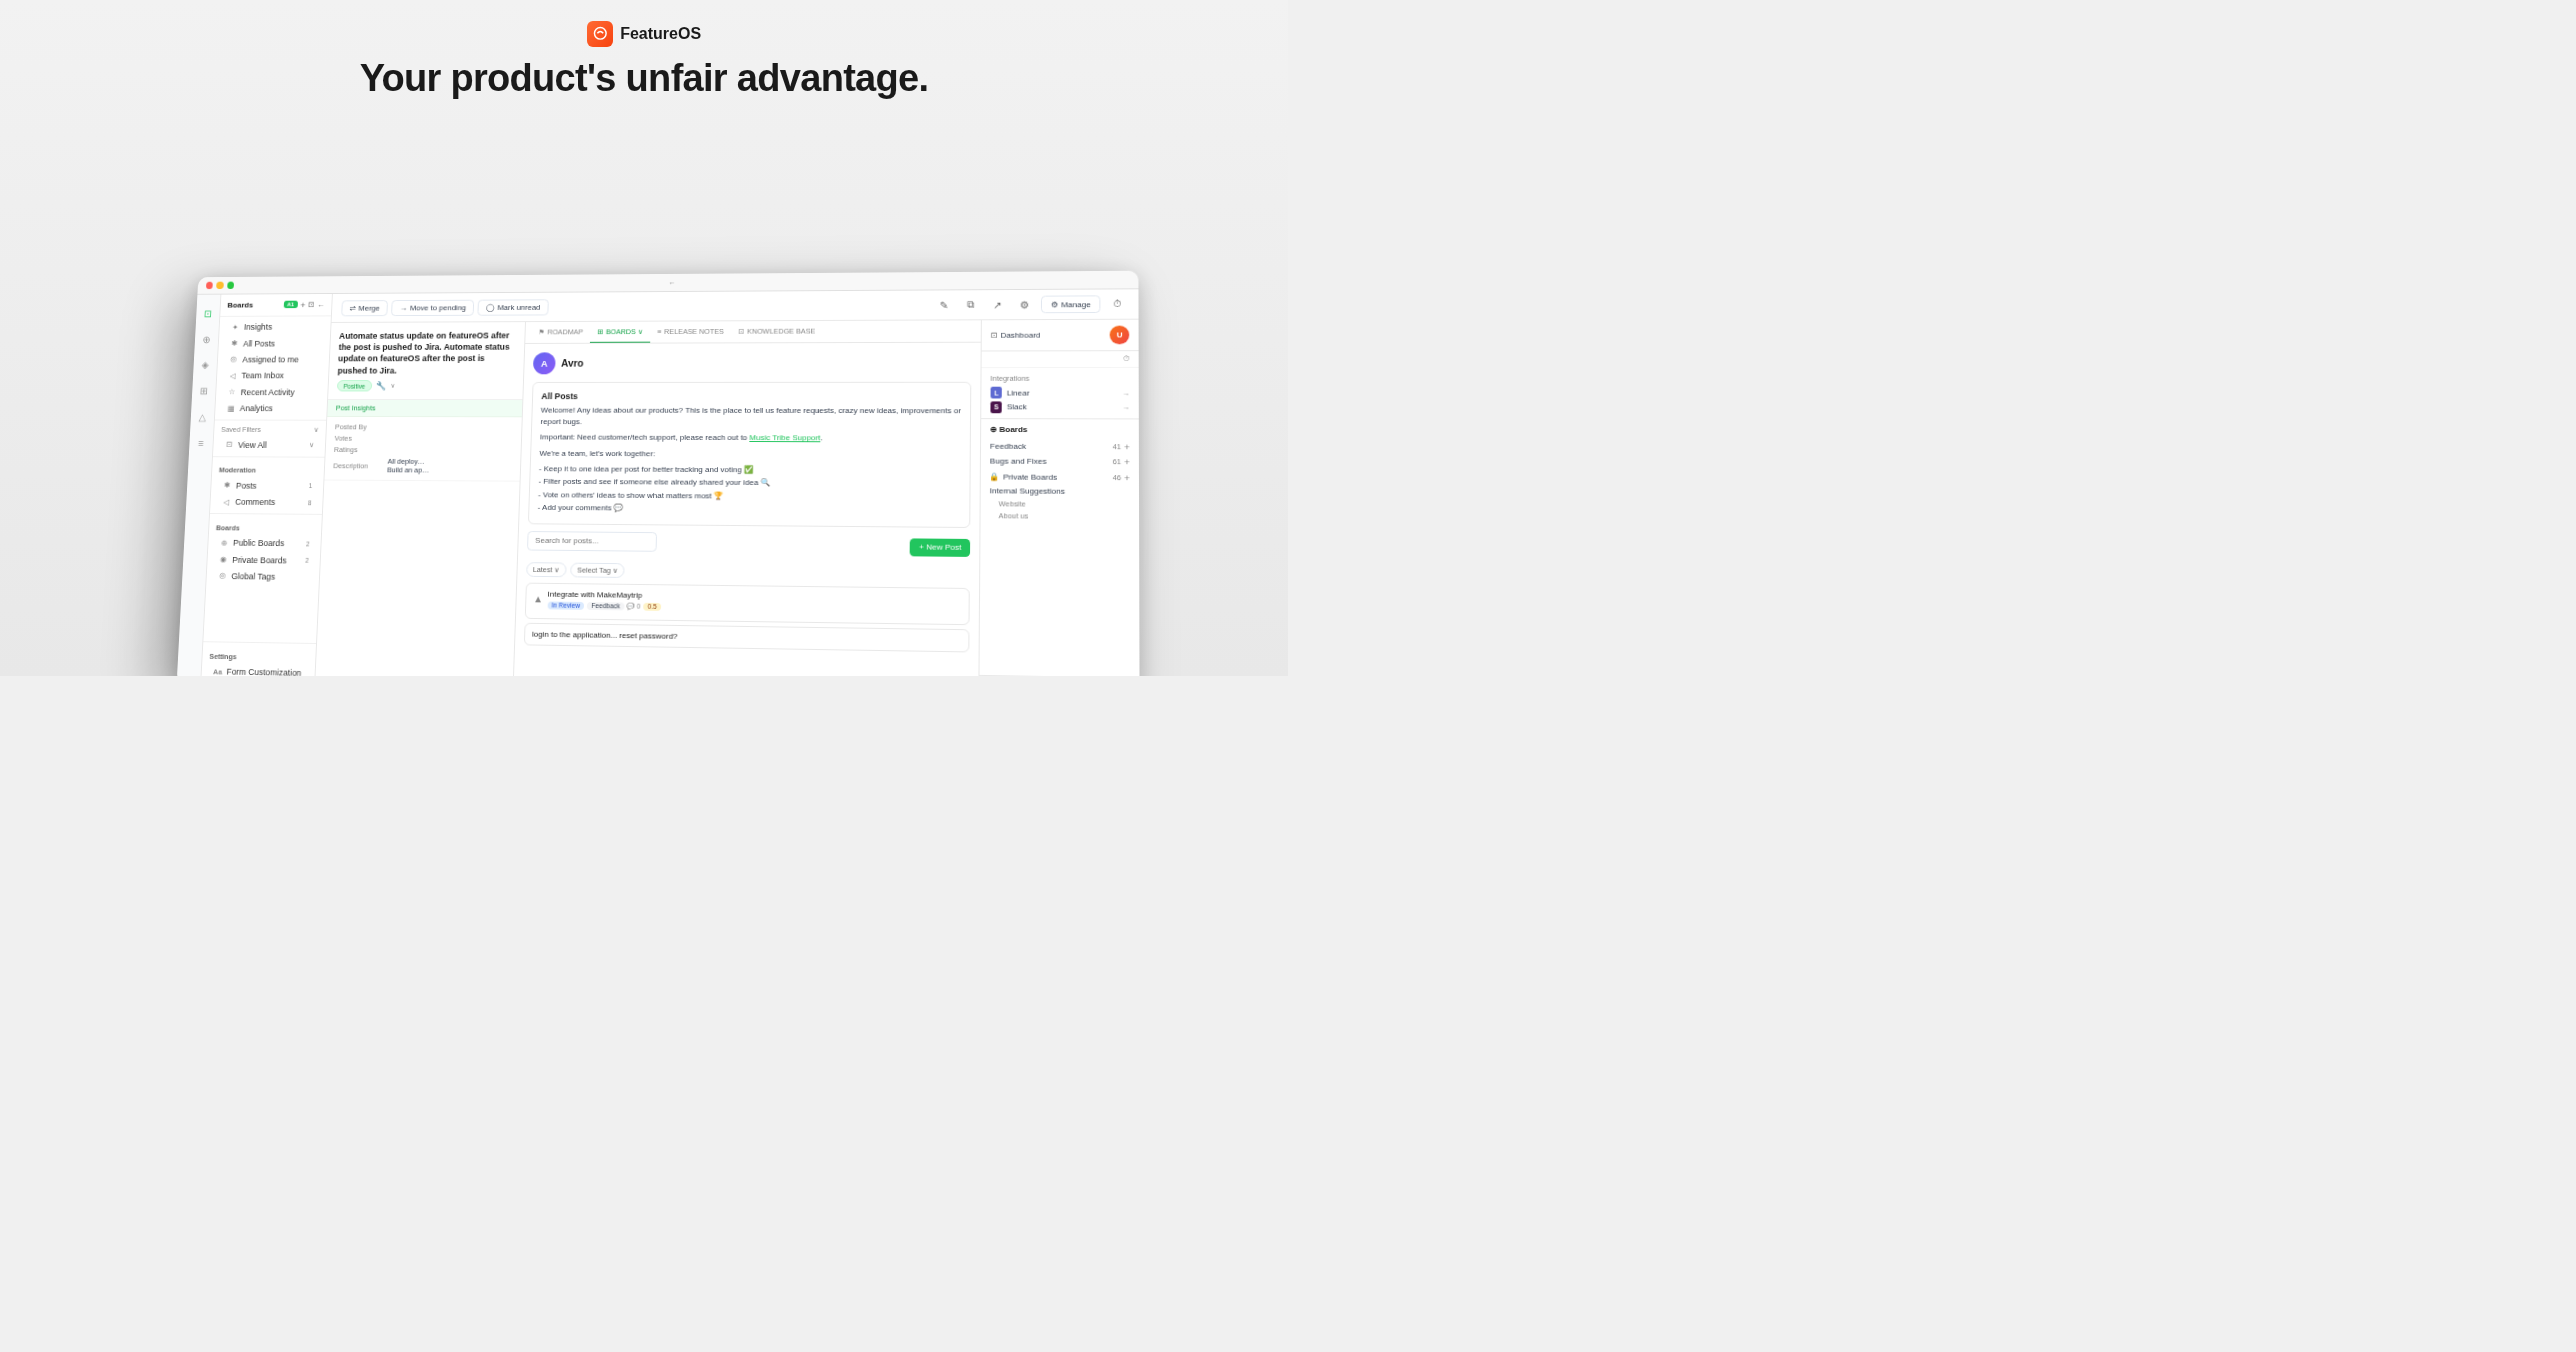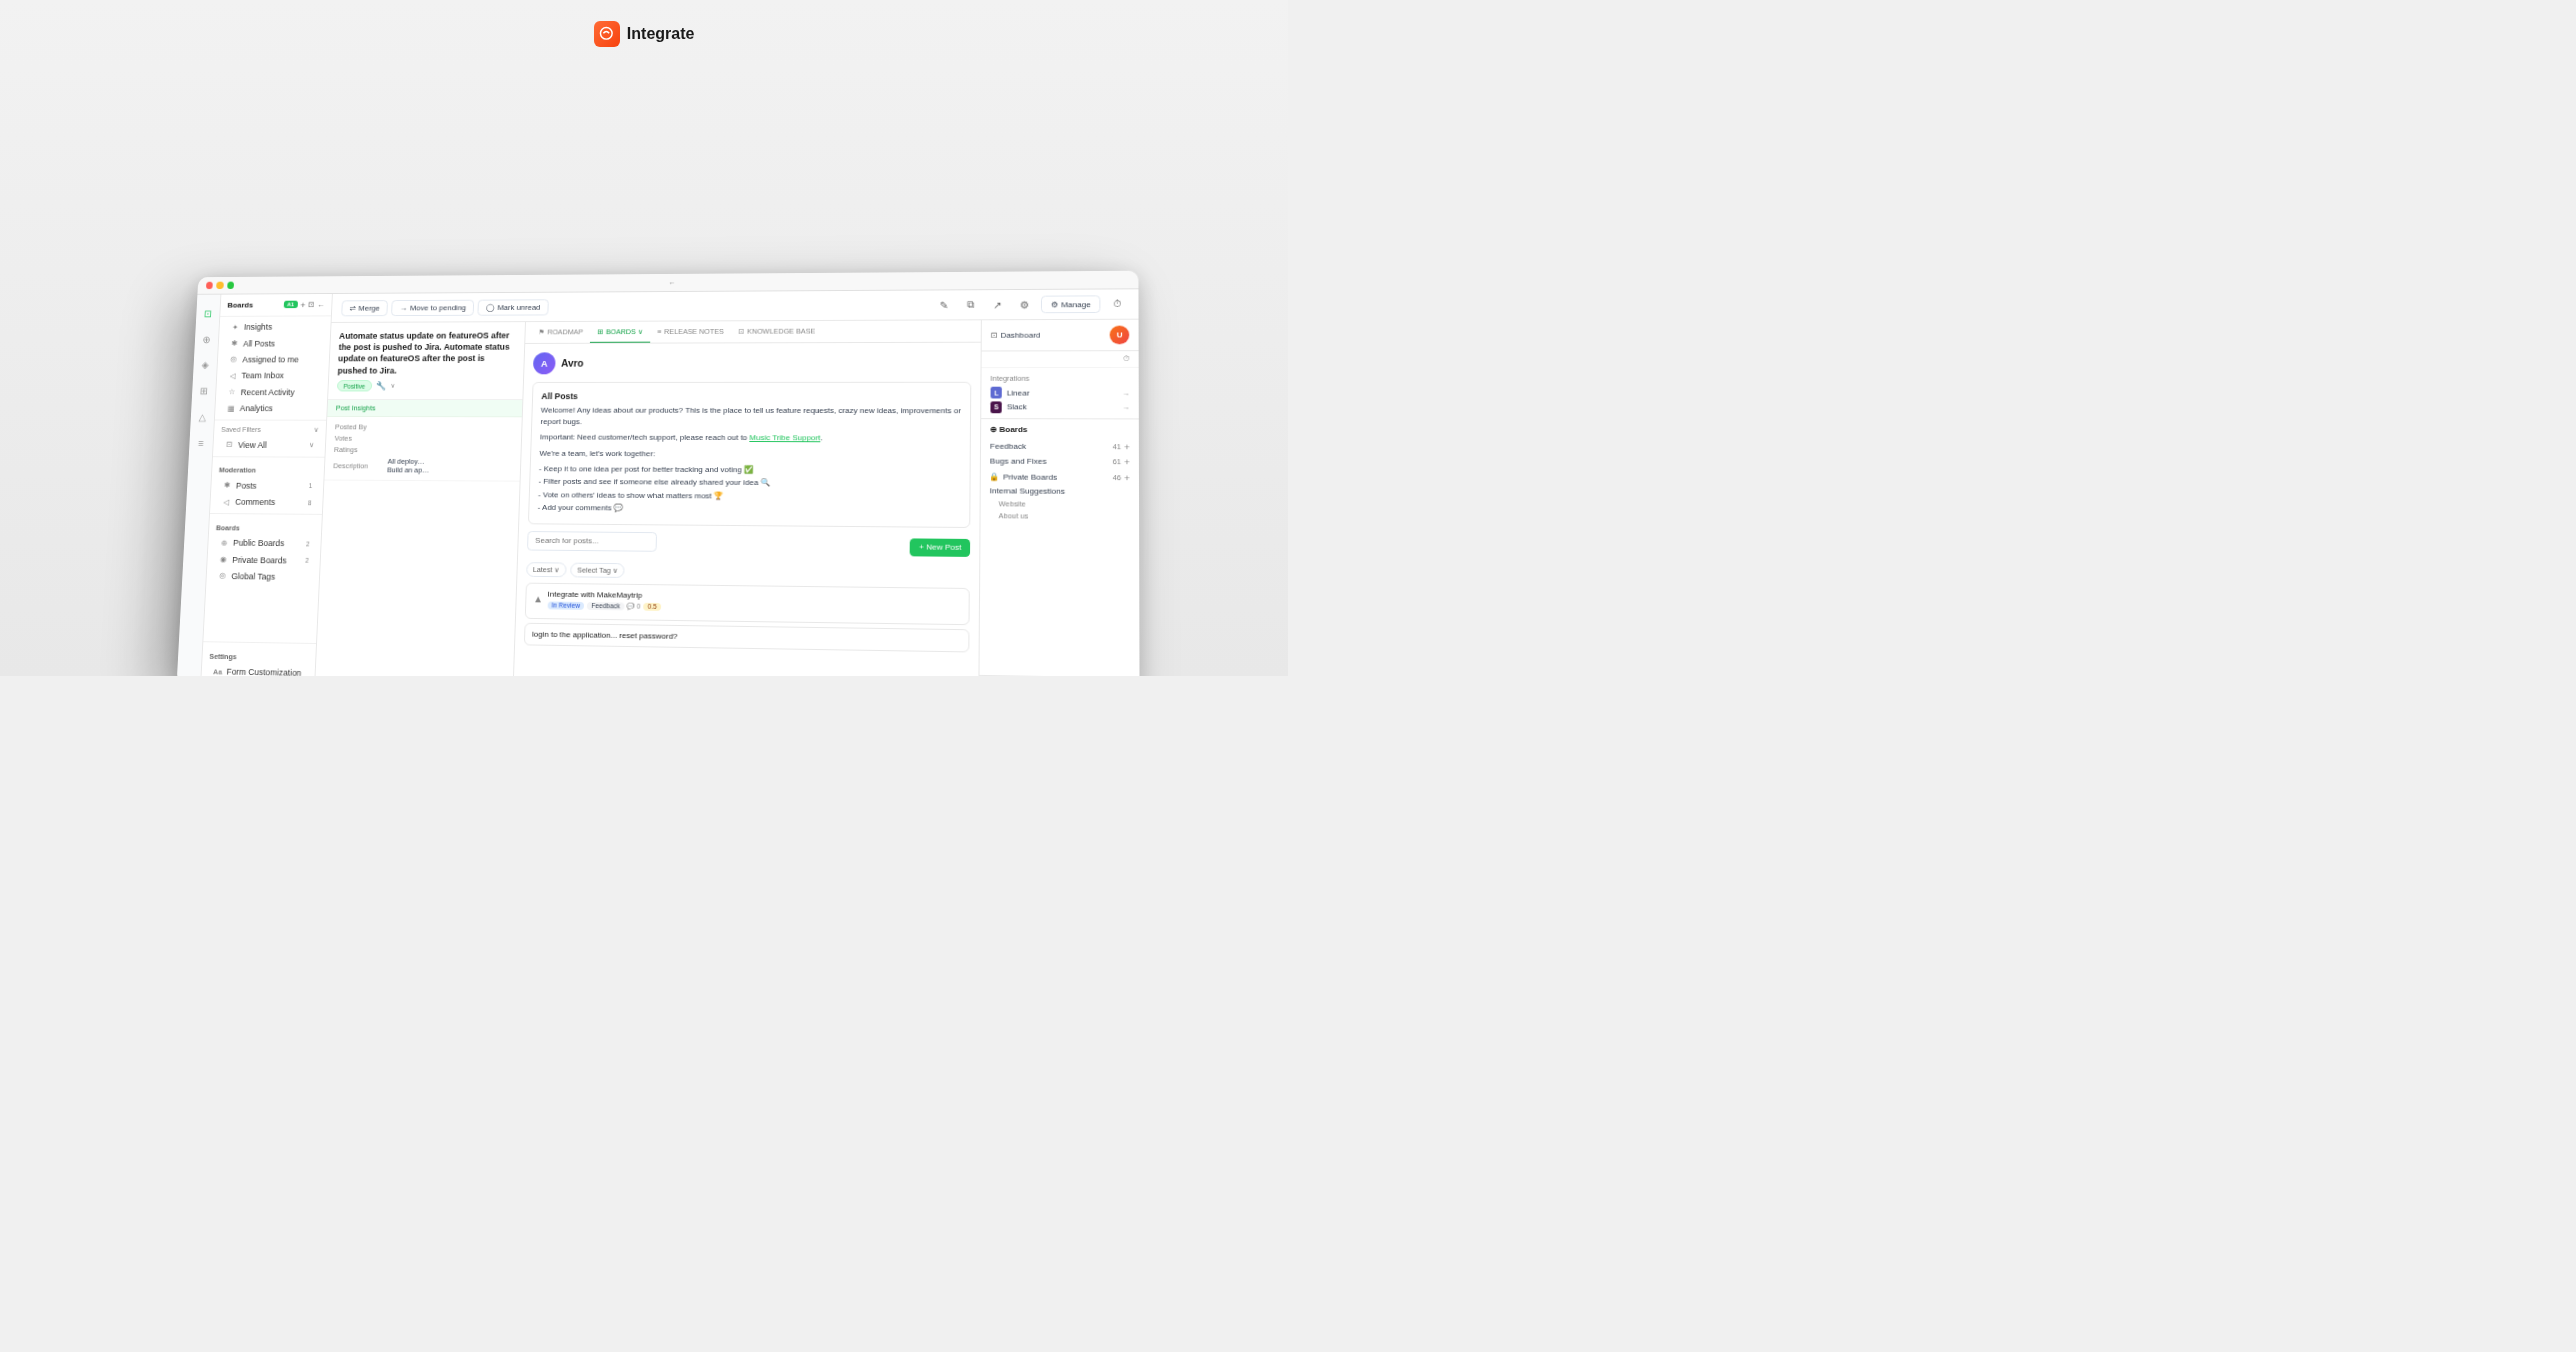--- a/index.html
+++ b/index.html
@@ -269,22 +269,23 @@
 <div style="position:absolute;inset:0;background:linear-gradient(180deg,#f2f2f2 0%,#e8e8e8 100%);"></div>
 
 <div class="header-area">
   <div class="brand-row">
     <div class="brand-logo">
       <svg width="14.6" height="14.6" viewBox="0 0 20 20" fill="none">
         <circle cx="10" cy="10" r="8" stroke="white" stroke-width="2" fill="none"></circle>
         <path d="M6 10 Q10 5 14 10" stroke="white" stroke-width="2" fill="none"></path>
       </svg>
     </div>
-    <span class="brand-name">Integrate</span>
+    <span class="brand-name">FeatureOS</span>
   </div>
+  <div class="tagline">Your product's unfair advantage.</div>
 </div>
 
 <div style="position:absolute;bottom:-14.6px;left:50%;transform:translateX(-50%) perspective(1464px) rotateX(5deg) rotateY(-5deg) rotateZ(1.5deg);transform-origin:bottom center;width:966px;border-radius:10.2px;overflow:hidden;box-shadow:-22px 22px 59px rgba(0,0,0,0.3),0 5.9px 22px rgba(0,0,0,0.2);">
 
   <div class="top-bar">
     <div class="traffic-light tl-red"></div>
     <div class="traffic-light tl-yellow"></div>
     <div class="traffic-light tl-green"></div>
     <div style="flex:1;display:flex;align-items:center;justify-content:center;gap:5.9px;">
       <div style="font-size:7.3px;color:#666;">←</div>

